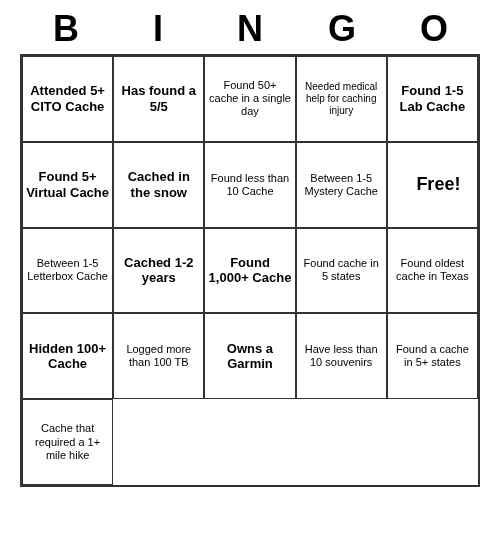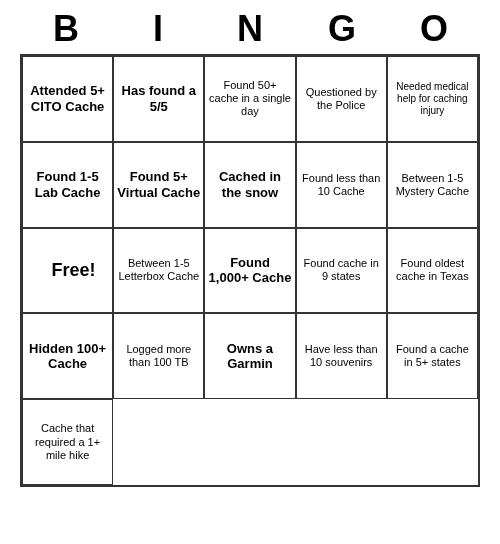--- a/index.html
+++ b/index.html
@@ -60,31 +60,31 @@
     <span>I</span>
     <span>N</span>
     <span>G</span>
     <span>O</span>
   </div>
 
 <div id="bingo-grid">
 <div class="bingo-cell large-text">Attended 5+ CITO Cache</div>
     <div class="bingo-cell large-text">Has found a 5/5</div>
     <div class="bingo-cell">Found 50+ cache in a single day</div>
-    <div class="bingo-cell">Questioned by the Police</div>
     <div class="bingo-cell" style="font-size: 10px;">Needed medical help for caching injury</div>
     <div class="bingo-cell large-text">Found 1-5 Lab Cache</div>
     <div class="bingo-cell large-text">Found 5+ Virtual Cache</div>
     <div class="bingo-cell large-text">Cached in the snow</div>
     <div class="bingo-cell">Found less than 10 Cache</div>
     <div class="bingo-cell">Between 1-5 Mystery Cache</div>
     <div class="bingo-cell free">Free!</div>
     <div class="bingo-cell">Between 1-5 Letterbox Cache</div>
+    <div class="bingo-cell large-text">Cached 1-2 years</div>
     <div class="bingo-cell large-text">Found 1,000+ Cache</div>
-    <div class="bingo-cell">Found cache in 9 states</div>
+    <div class="bingo-cell">Found cache in 5 states</div>
     <div class="bingo-cell">Found oldest cache in Texas</div>
     <div class="bingo-cell large-text">Hidden 100+ Cache</div>
     <div class="bingo-cell">Logged more than 100 TB</div>
     <div class="bingo-cell large-text">Owns a Garmin</div>
     <div class="bingo-cell">Have less than 10 souvenirs</div>
     <div class="bingo-cell">Found a cache in 5+ states</div>
     <div class="bingo-cell">Cache that required a 1+ mile hike</div>
   </div>
 
 </body></html>

